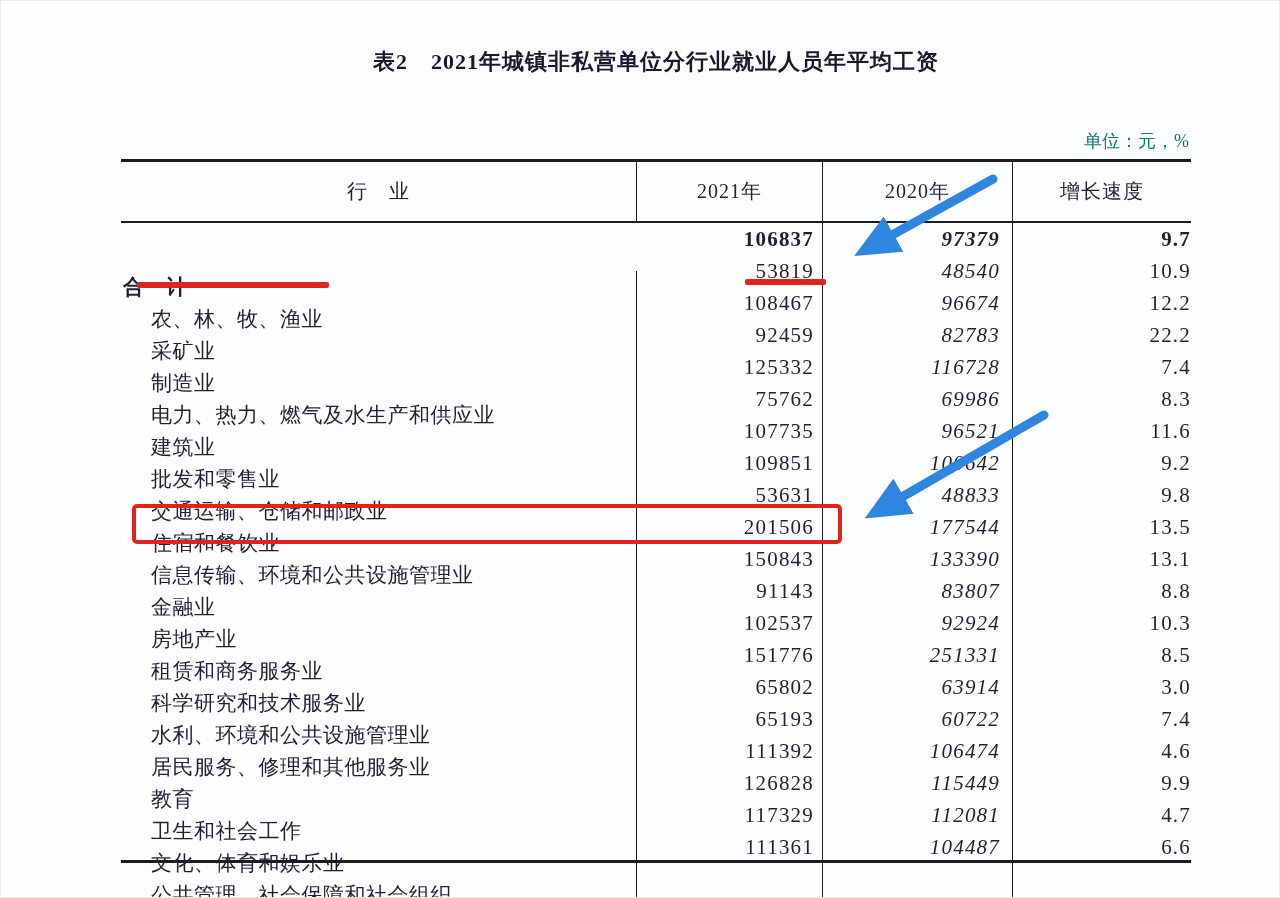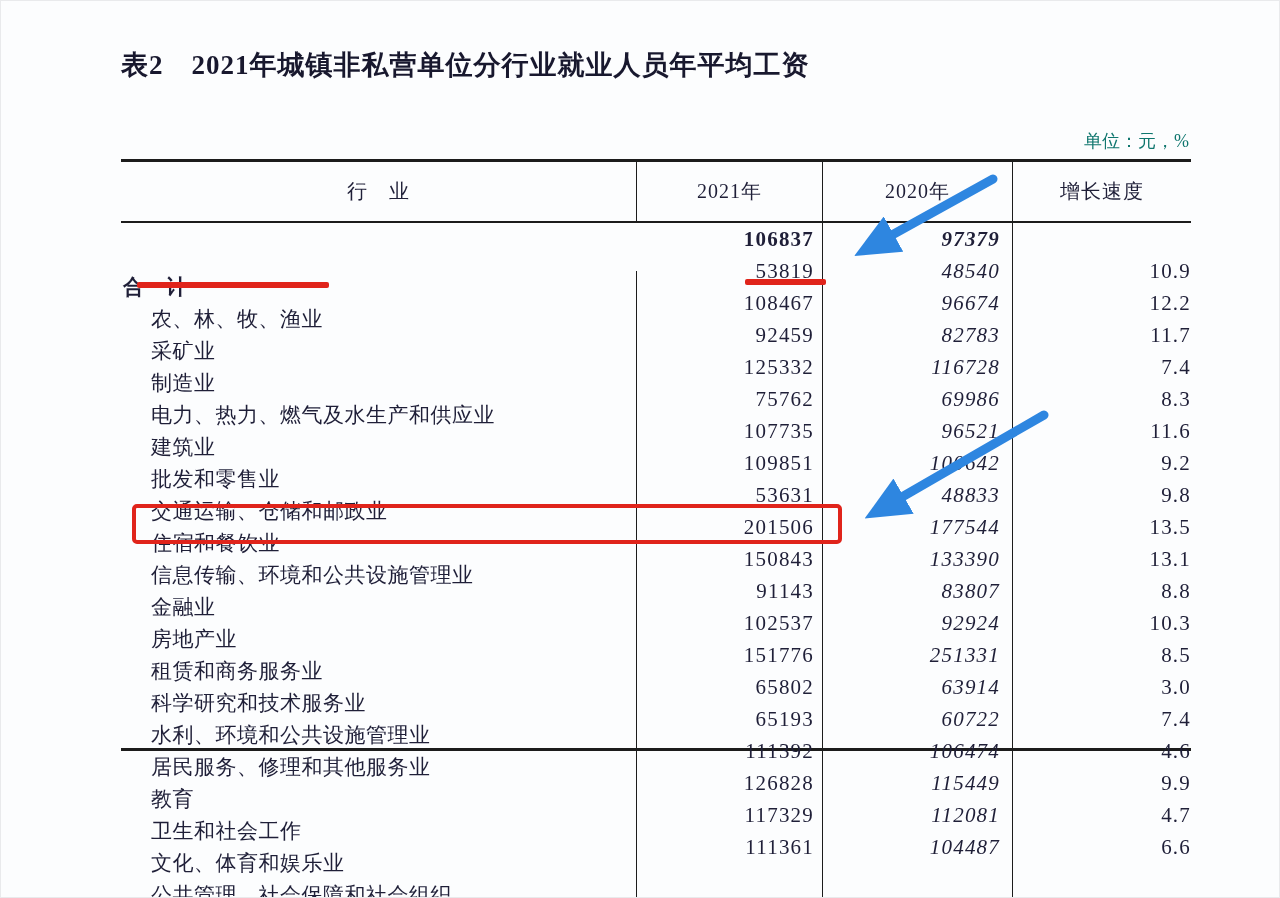--- a/index.html
+++ b/index.html
@@ -7,29 +7,29 @@
   body {
     position:relative;
     background:#fcfdfe;
     font-family:"Liberation Serif","DejaVu Serif",serif;
     color:#1f1f38;
     overflow:hidden;
     border:1px solid #e9eaec;
   }
   .page-title {
     position:absolute; left:120px; top:46px; width:1070px;
-    text-align:left; font-size:27px; font-weight:bold;
+    text-align:center; font-size:22px; font-weight:bold;
     letter-spacing:1px; color:#18182e;
   }
   .unit-note {
     position:absolute; top:128px; right:90px;
     font-size:18px; color:#0f766e;
   }
   .table-wrap {
-    position:absolute; left:120px; top:158px; width:1070px; height:592px;
+    position:absolute; left:120px; top:158px; width:1070px; height:704px;
     border-top:3px solid #1c1c1c; border-bottom:3px solid #1c1c1c;
   }
   .thead, .trow {
     display:grid;
     grid-template-columns:516px 186px 190px 178px;
   }
   .thead { height:61px; border-bottom:2px solid #1c1c1c; }
   .thead .th {
     display:flex; align-items:center; justify-content:center;
     font-size:20px; letter-spacing:1px;
@@ -64,38 +64,39 @@
     <div class="th">行　业</div>
     <div class="th">2021年</div>
     <div class="th">2020年</div>
     <div class="th">增长速度</div>
   </div>
   <div id="tbody">
       <div class="trow bold">
         <div class="td industry">合　计</div>
         <div class="td num c2021">106837</div>
         <div class="td num c2020">97379</div>
+        <div class="td num growth">9.7</div>
       </div>
       <div class="trow">
         <div class="td industry">农、林、牧、渔业</div>
         <div class="td num c2021">53819</div>
         <div class="td num c2020">48540</div>
         <div class="td num growth">10.9</div>
       </div>
       <div class="trow">
         <div class="td industry">采矿业</div>
         <div class="td num c2021">108467</div>
         <div class="td num c2020">96674</div>
         <div class="td num growth">12.2</div>
       </div>
       <div class="trow">
         <div class="td industry">制造业</div>
         <div class="td num c2021">92459</div>
         <div class="td num c2020">82783</div>
-        <div class="td num growth">11.7</div>
+        <div class="td num growth">22.2</div>
       </div>
       <div class="trow">
         <div class="td industry">电力、热力、燃气及水生产和供应业</div>
         <div class="td num c2021">125332</div>
         <div class="td num c2020">116728</div>
         <div class="td num growth">7.4</div>
       </div>
       <div class="trow">
         <div class="td industry">建筑业</div>
         <div class="td num c2021">75762</div>

